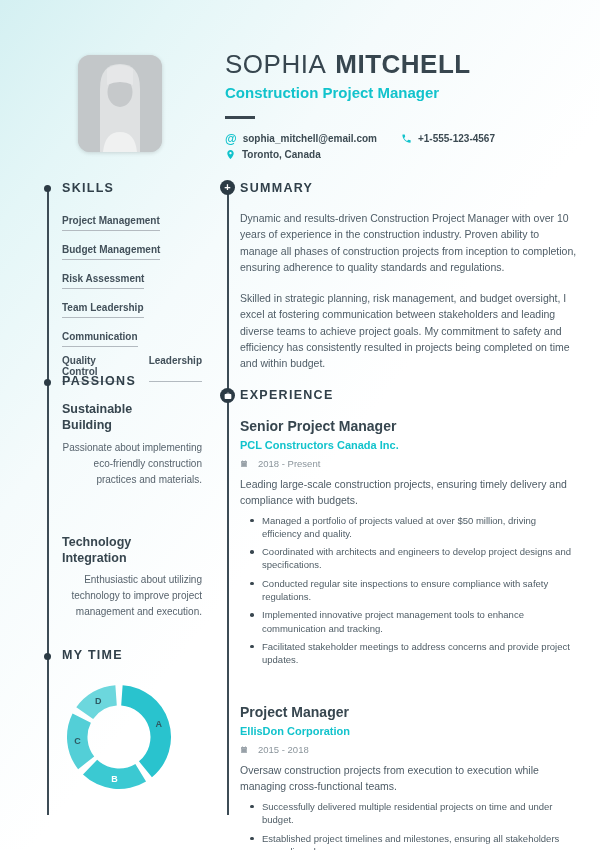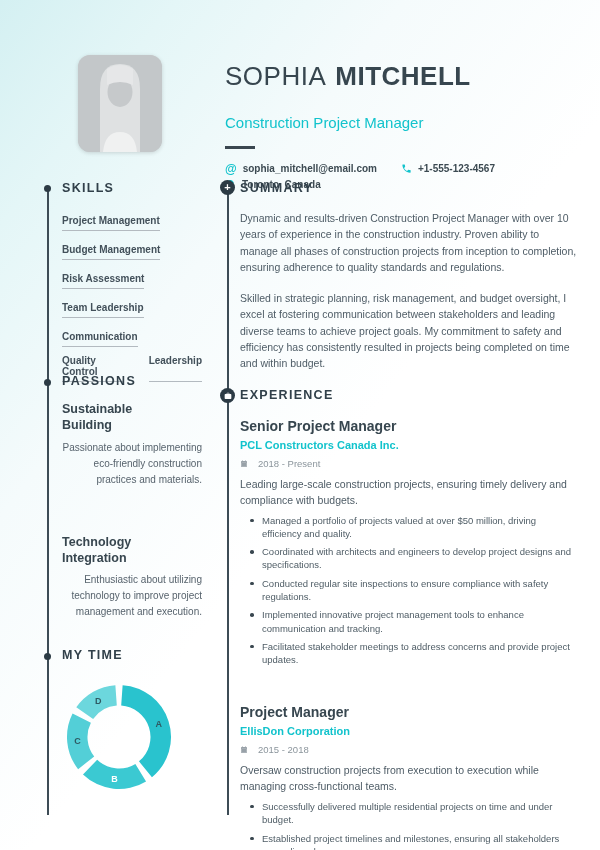--- a/index.html
+++ b/index.html
@@ -15,25 +15,25 @@
     background:linear-gradient(128deg,#d4f0f2 0%,#e4f6f7 14%,#f5fbfc 32%,#ffffff 55%,#ffffff 100%);
   }
   
   .avatar {
     position:absolute; left:78px; top:55px; width:84px; height:97px;
     border-radius:12px; overflow:hidden;
     background:linear-gradient(180deg,#cdd0d2 0%,#bcc0c3 100%);
     box-shadow:0 1px 4px rgba(0,0,0,.15);
   }
   .avatar svg { display:block; width:100%; height:100%; }
-  .head-block { position:absolute; left:225px; top:61px; }
+  .head-block { position:absolute; left:225px; top:49px; }
   .name { font-size:26px; letter-spacing:.5px; color:#37464f; white-space:nowrap; }
   .name .first { font-weight:400; }
   .name .last  { font-weight:800; margin-left:9px; }
-  .job-title { margin-top:22px; font-size:15px; font-weight:400; color:#12c3cc; }
+  .job-title { margin-top:4px; font-size:15px; font-weight:700; color:#12c3cc; }
   .dash { margin-top:15px; width:30px; height:3px; background:#3a4750; }
   .contact { margin-top:14px; display:flex; flex-direction:column; gap:5px; }
   .contact-row { display:flex; gap:24px; }
   .contact-item { display:flex; align-items:center; gap:6px; font-size:10px; font-weight:700; color:#3c4a52; }
   .at-glyph { color:#12c3cc; font-size:12px; font-weight:700; line-height:10px; }
   .cicon { width:11px; height:11px; fill:#12c3cc; flex:0 0 auto; }
   
   .rail { position:absolute; width:1.5px; background:#3d4c56; }
   .rail-left  { left:47px;  top:188px; height:627px; }
   .rail-right { left:227px; top:190px; height:625px; }

